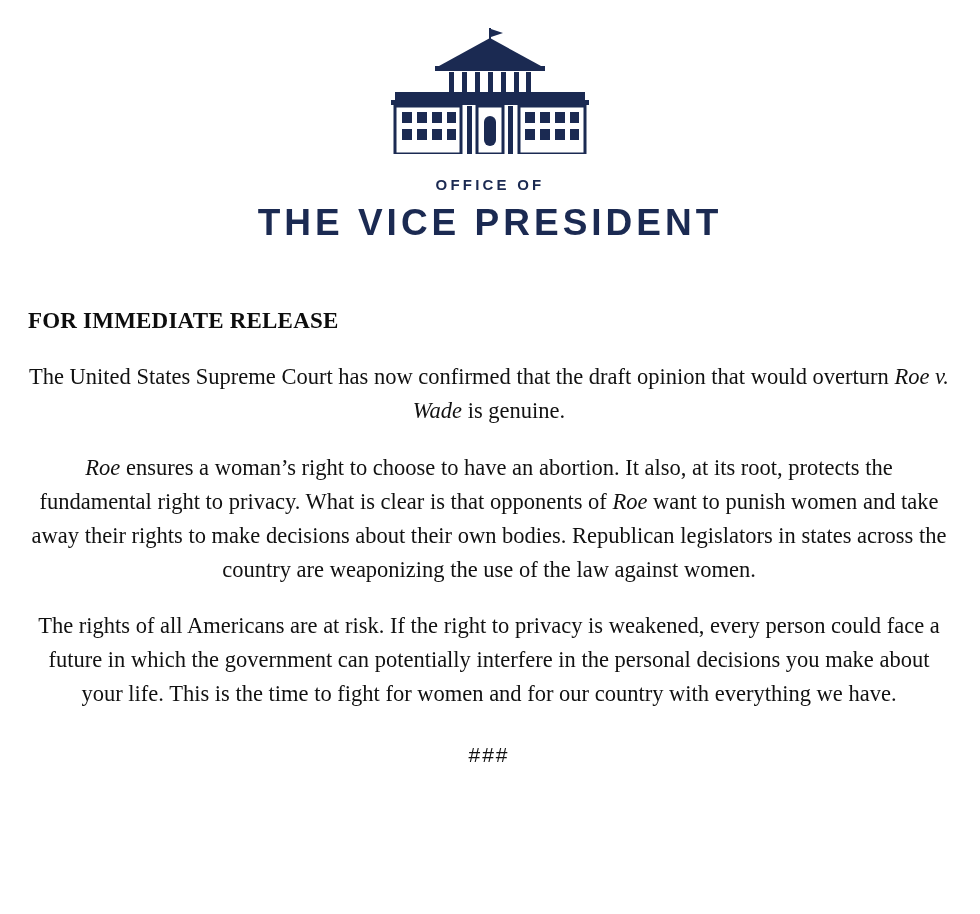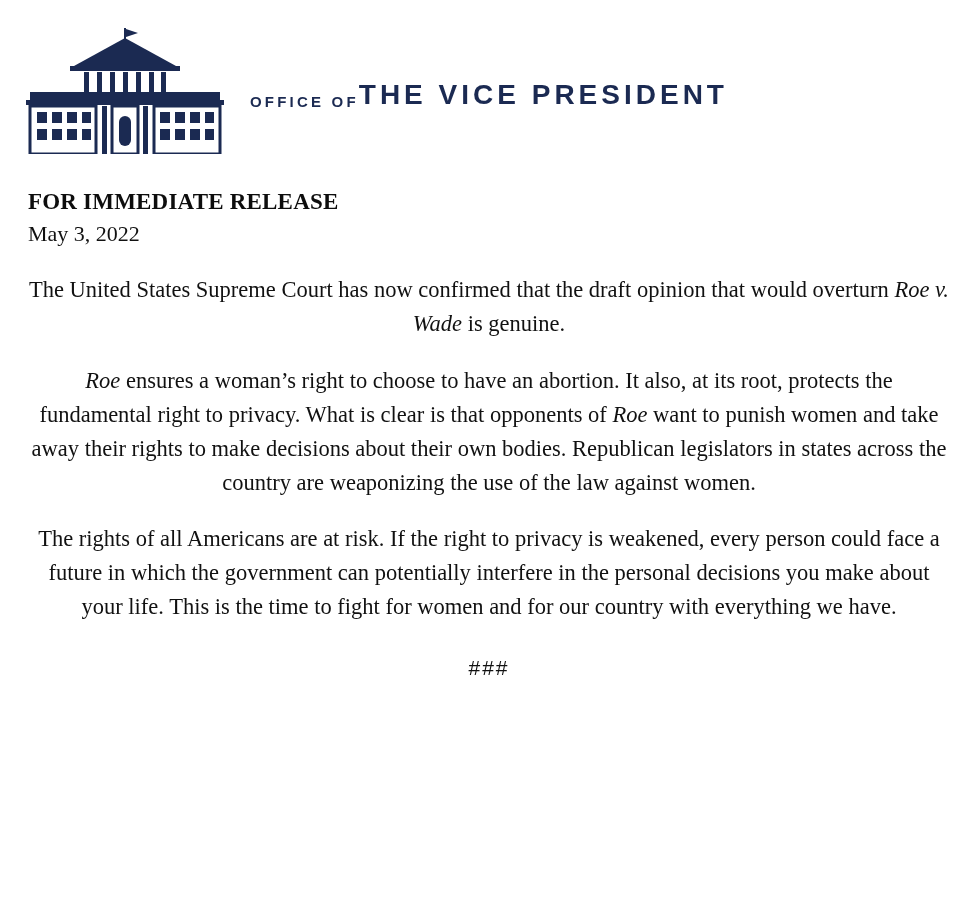--- a/index.html
+++ b/index.html
@@ -19,51 +19,51 @@
     width: 980px;
     height: 914px;
     background: #ffffff;
     box-sizing: border-box;
   }
 
   
   .letterhead {
     padding-top: 26px;
     display: flex;
-    flex-direction: row;
+    flex-direction: column;
     align-items: center;
   }
   .wh-logo {
     width: 250px;
     height: 128px;
     display: block;
   }
   .office-of {
     margin-top: 22px;
     font-family: "Liberation Sans", sans-serif;
     font-size: 15px;
     letter-spacing: 3.2px;
     color: #1b2a52;
     font-weight: 600;
     text-align: center;
   }
   .vp-title {
     margin-top: 9px;
     font-family: "Liberation Sans", sans-serif;
-    font-size: 28px;
+    font-size: 37px;
     letter-spacing: 4.0px;
     color: #1b2a52;
     font-weight: 600;
     text-align: center;
   }
 
   
   .content {
     padding: 0 30px 0 28px;
-    margin-top: 35px;
+    margin-top: 64px;
   }
   .release-line {
     font-family: "Liberation Serif", serif;
     font-weight: bold;
     font-size: 23px;
     letter-spacing: 0.2px;
     color: #0d0d0d;
   }
   .date-line {
     font-size: 22px;
@@ -153,21 +153,20 @@
       </g>
     </svg>
 
     <div class="office-of">OFFICE OF</div>
     <div class="vp-title">THE VICE PRESIDENT</div>
   </div>
 
   <div class="content">
 
     <div class="release-line">FOR IMMEDIATE RELEASE</div>
-    <div class="date-line">May 3, 2022</div>
 
 
     <p class="para first"><span>The United States Supreme Court has now confirmed that the draft opinion that would overturn </span><span class="ital">Roe v. Wade</span><span> is genuine.</span></p>
     <p class="para"><span class="ital">Roe</span><span> ensures a woman’s right to choose to have an abortion. It also, at its root, protects the fundamental right to privacy. What is clear is that opponents of </span><span class="ital">Roe</span><span> want to punish women and take away their rights to make decisions about their own bodies. Republican legislators in states across the country are weaponizing the use of the law against women.</span></p>
     <p class="para"><span>The rights of all Americans are at risk. If the right to privacy is weakened, every person could face a future in which the government can potentially interfere in the personal decisions you make about your life. This is the time to fight for women and for our country with everything we have.</span></p>
 
     <div class="hashes">###</div>
   </div>
 
 </div>

